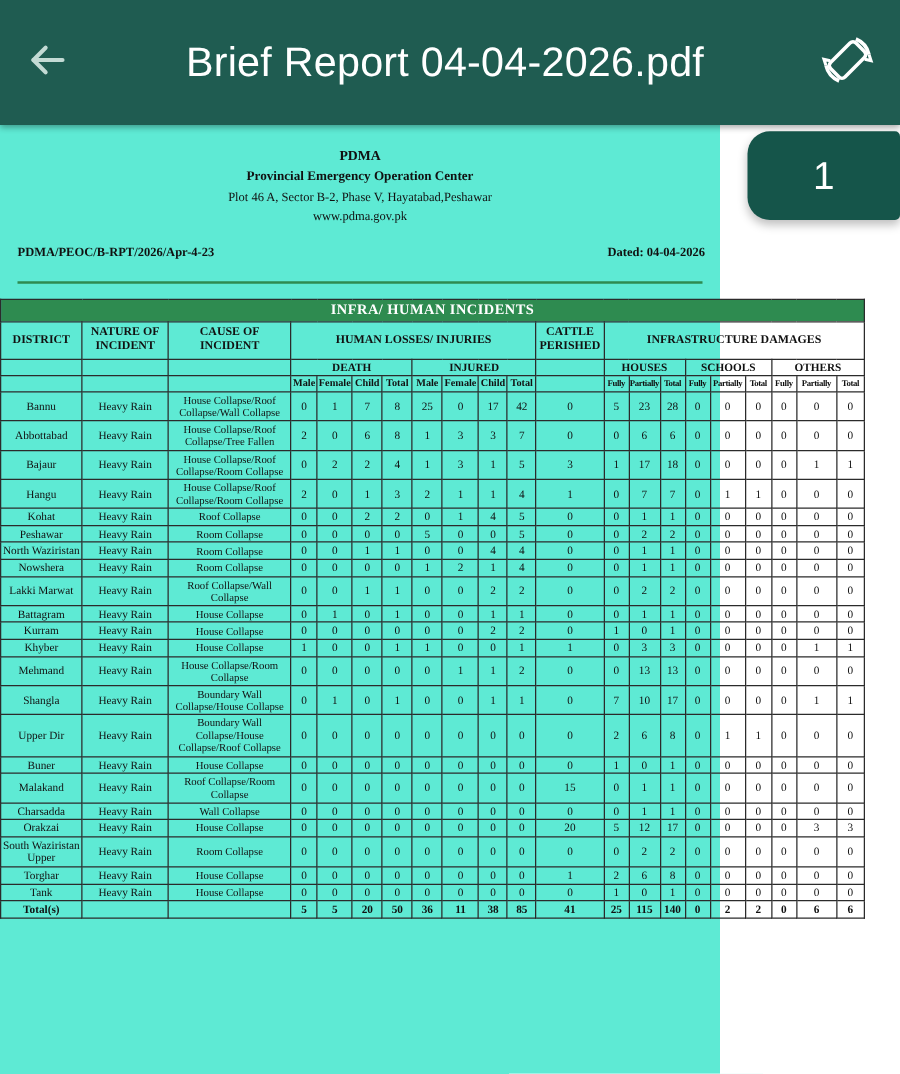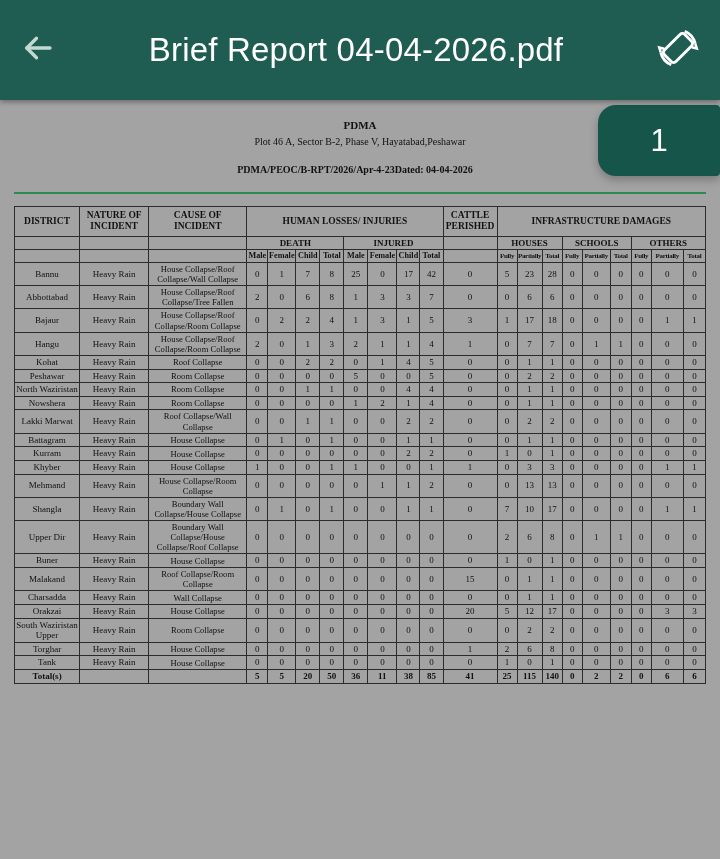--- a/index.html
+++ b/index.html
@@ -28,30 +28,30 @@
     position: absolute; top: 105px; right: 0; width: 122px; height: 71px;
     background: var(--badge, #15554A);
     border-radius: 18px 4px 4px 18px;
     color: #fff; font-family: "Liberation Sans", sans-serif; font-size: 31px;
     display: flex; align-items: center; justify-content: center;
     box-shadow: 0 4px 8px rgba(0,0,0,0.25);
     z-index: 4;
   }
 
   
-  .doc { position: absolute; top: 100px; left: 0; width: 720px; height: 759px; background: #a3a3a3; color: #111; }
+  .doc { position: absolute; top: 100px; left: 0; width: 576px; height: 759px; background: #5eead4; color: #111; }
   .doc-header { text-align: center; padding-top: 19px; line-height: 1.15; }
   .dh-org { font-size: 11px; font-weight: bold; margin-bottom: 4px; }
   .dh-auth { font-size: 12.5px; font-weight: bold; margin-bottom: 4px; letter-spacing: 0.2px; }
   .dh-center { font-size: 10.5px; font-weight: bold; margin-bottom: 5px; }
   .dh-addr, .dh-phone, .dh-web { font-size: 10px; margin-bottom: 4px; }
 
   .ref-row {
-    display: flex; justify-content: center;
-    padding: 13px 24px 0 14px;
+    display: flex; justify-content: space-between;
+    padding: 13px 12px 0 14px;
     font-size: 10px; font-weight: bold;
   }
   .green-rule { height: 2px; background: var(--green, #2E8B50); margin: 17px 14px 0 14px; }
 
   
   table.incidents {
     border-collapse: collapse; table-layout: fixed;
     width: 692px; margin: 12px auto 0 auto;
     font-family: "Liberation Serif", serif;
   }
@@ -98,21 +98,23 @@
 </div>
 
 <div class="page-badge">
   <span>1</span>
 </div>
 
 <div class="doc">
 
   <div class="doc-header">
     <div class="dh-org">PDMA</div>
+    <div class="dh-center">Provincial Emergency Operation Center</div>
     <div class="dh-addr">Plot 46 A, Sector B-2, Phase V, Hayatabad,Peshawar</div>
+    <div class="dh-web">www.pdma.gov.pk</div>
   </div>
 
   <div class="ref-row">
     <span>PDMA/PEOC/B-RPT/2026/Apr-4-23</span>
     <span>Dated: 04-04-2026</span>
   </div>
 
   <div class="green-rule"></div>
 
   <table class="incidents">
@@ -133,20 +135,23 @@
         <col style="width:25px">
         <col style="width:20px">
       <col style="width:20px">
         <col style="width:28px">
         <col style="width:21px">
       <col style="width:20px">
         <col style="width:32px">
         <col style="width:22px">
     </colgroup>
     <thead>
+      <tr>
+        <th class="banner-cell" colspan="21">INFRA/ HUMAN INCIDENTS</th>
+      </tr>
       <tr class="hdr-main">
         <th>DISTRICT</th>
         <th>NATURE OF INCIDENT</th>
         <th>CAUSE OF INCIDENT</th>
         <th colspan="8">HUMAN LOSSES/ INJURIES</th>
         <th>CATTLE PERISHED</th>
         <th colspan="9">INFRASTRUCTURE DAMAGES</th>
       </tr>
       <tr class="hdr-grp">
         <th></th>

